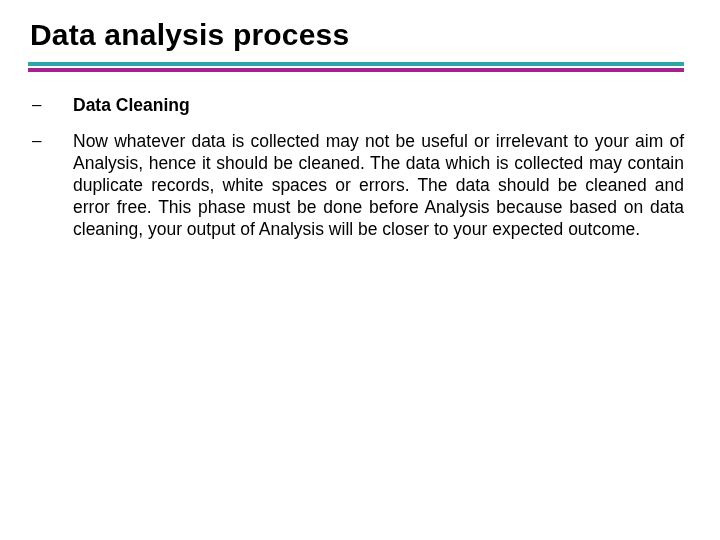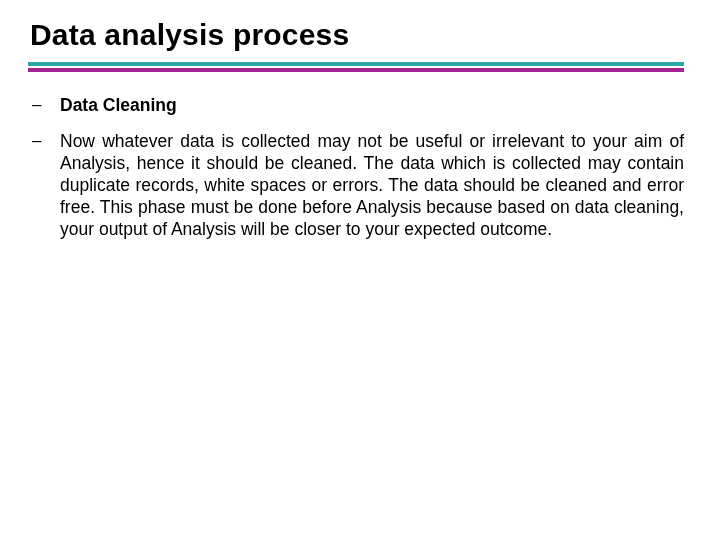--- a/index.html
+++ b/index.html
@@ -51,20 +51,21 @@
     text-align: left;
     font-size: 17px;
     line-height: 22px;
     padding-left: 4px;
     color: #000;
   }
   .item-text {
     flex: 1;
     font-size: 17.5px;
     line-height: 22px;
+    margin-left: 13px;
   }
   .item-heading {
     font-weight: 700;
   }
   .item-body {
     text-align: justify;
     text-justify: inter-word;
   }
 </style>
 </head>

